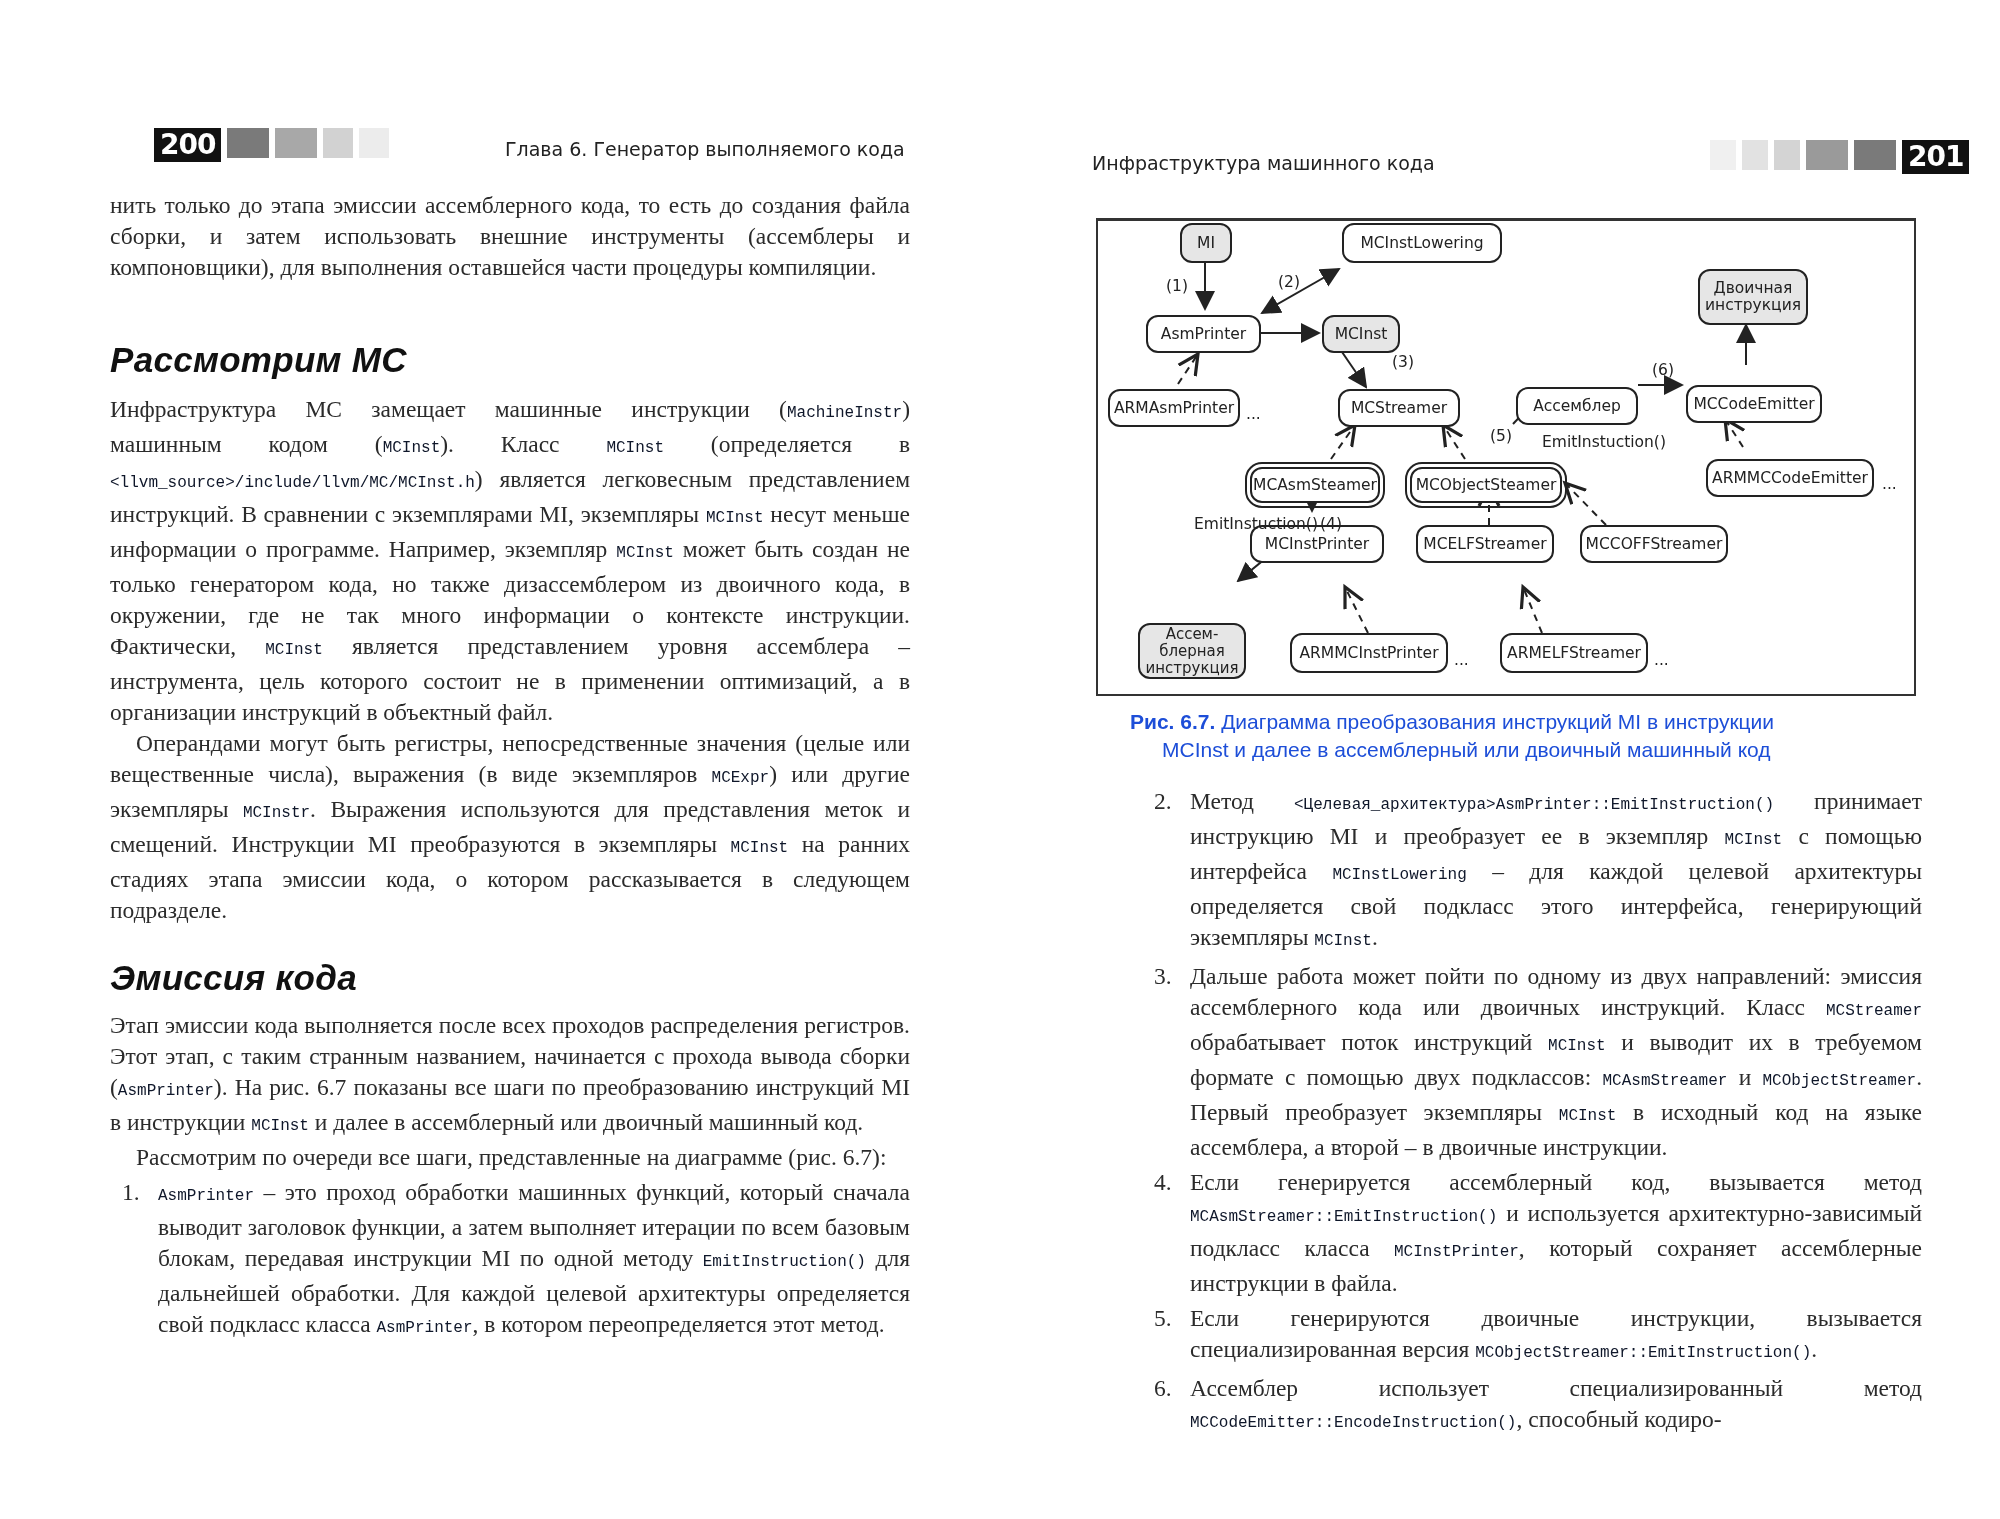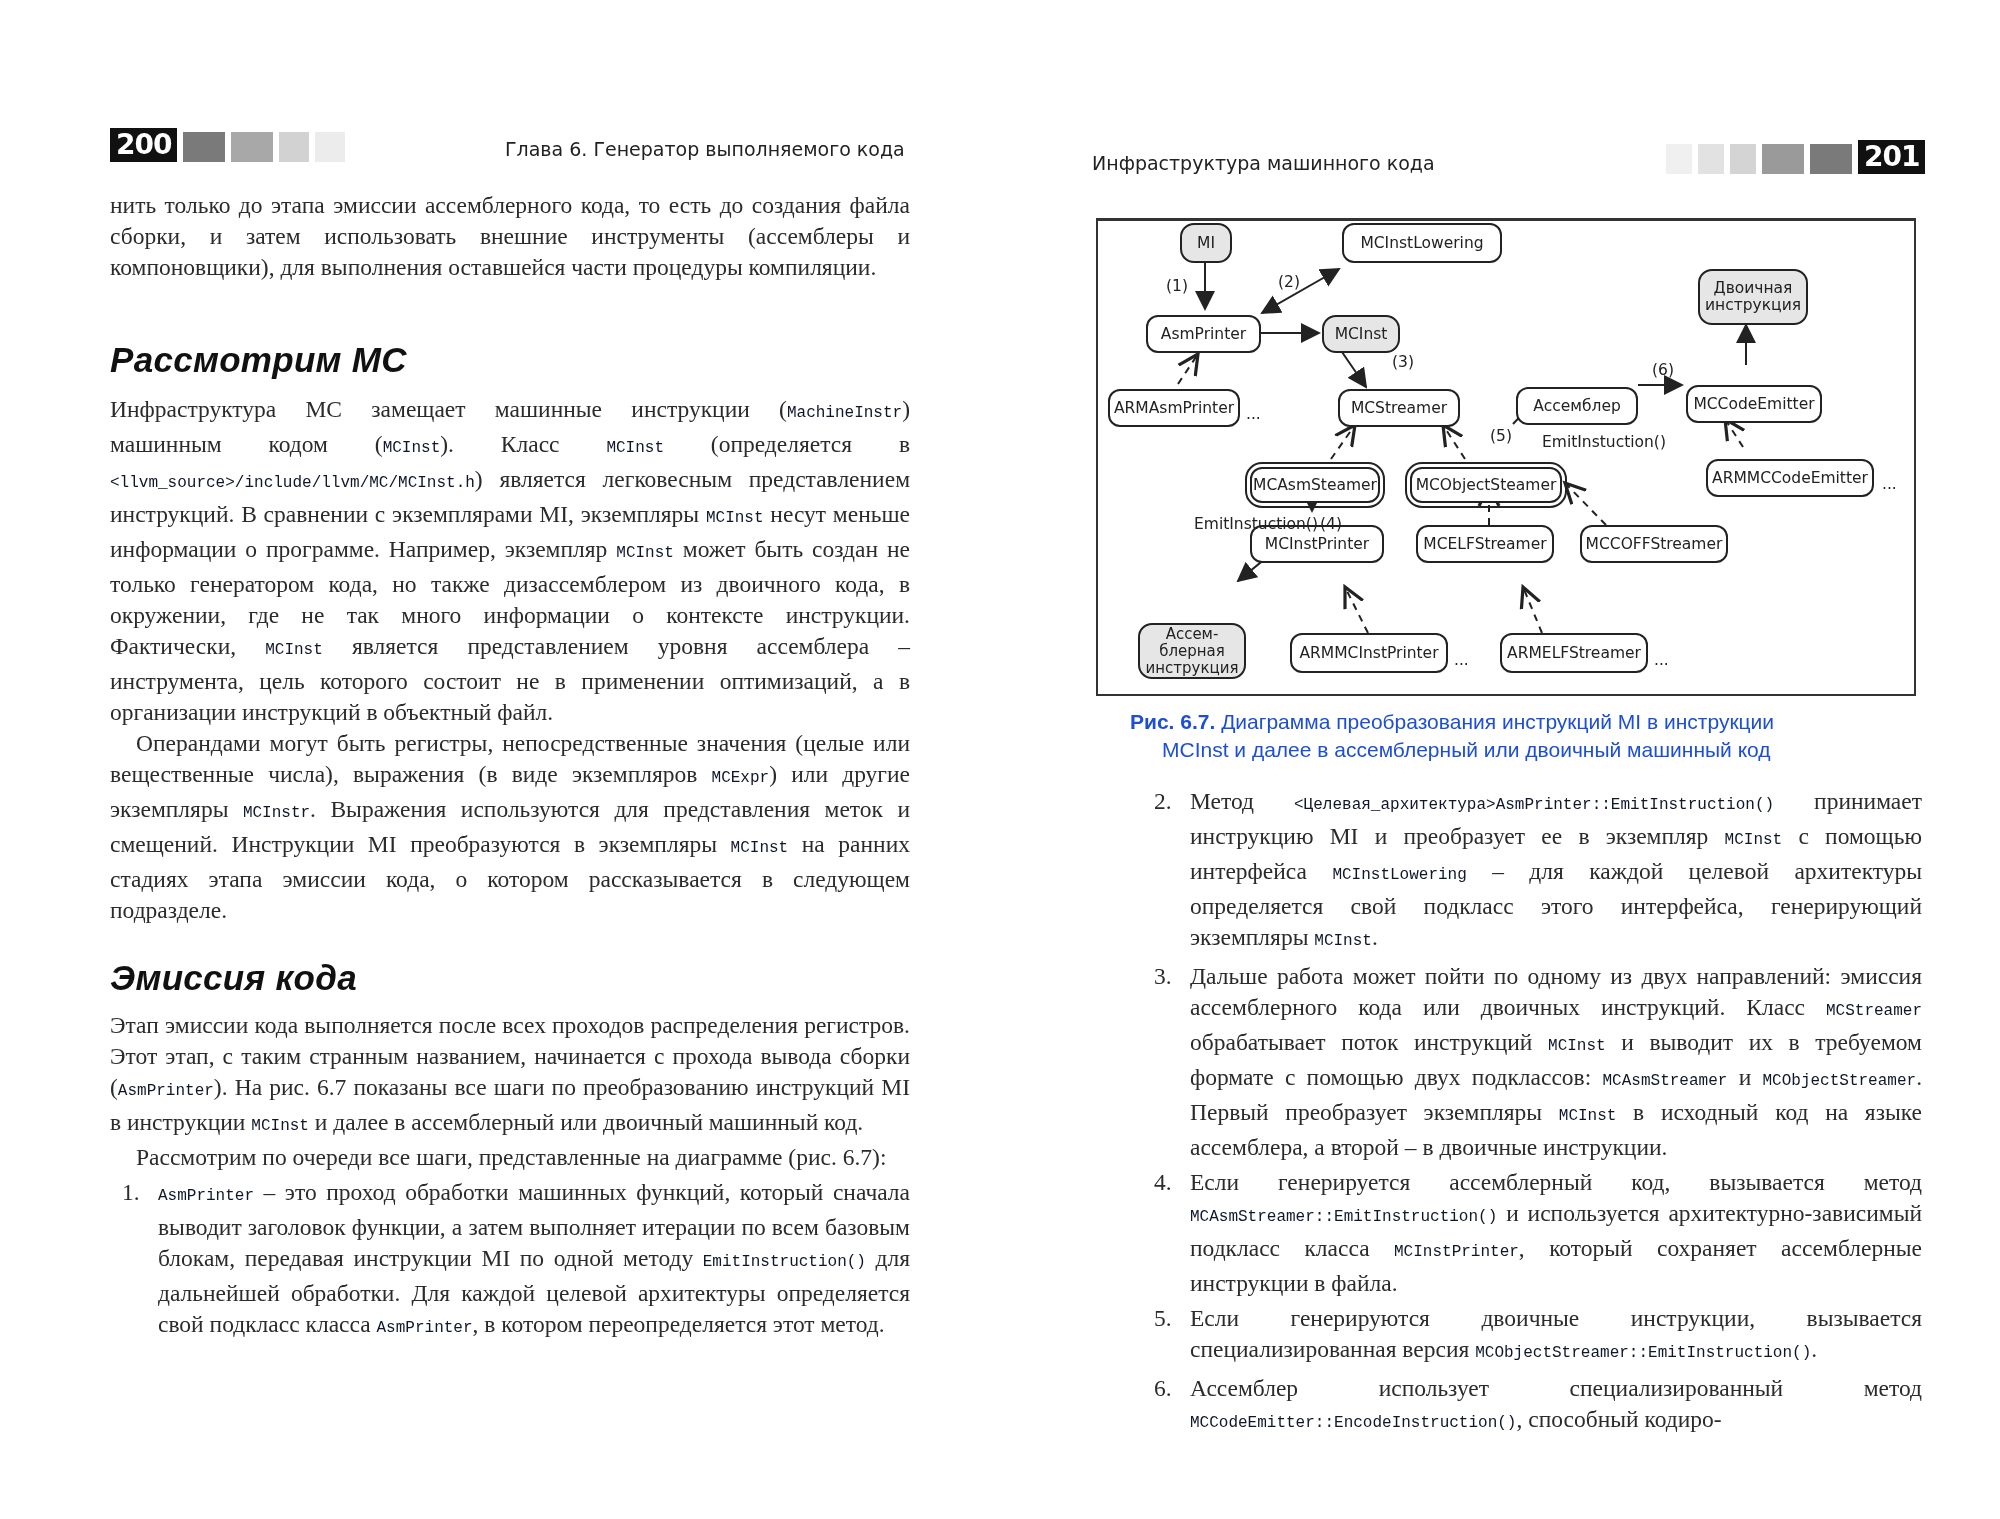--- a/index.html
+++ b/index.html
@@ -5,21 +5,21 @@
   html, body { margin: 0; padding: 0; }
   body {
     width: 2000px; height: 1519px; background: #ffffff; position: relative; overflow: hidden;
     font-family: "Liberation Serif", serif; color: #2a2a2a;
   }
   .page { position: absolute; top: 0; height: 1519px; }
   .page.left { left: 0; width: 1000px; }
   .page.right { left: 1000px; width: 1000px; }
 
   
-  .runhead { position: absolute; display: flex; align-items: flex-end; }
+  .runhead { position: absolute; display: flex; align-items: flex-start; margin-left: 44px; }
   .pgnum {
     background: #111; color: #fff; font-family: "DejaVu Sans", sans-serif; font-weight: bold;
     font-size: 28px; padding: 0 6px; height: 34px; line-height: 34px; letter-spacing: -1px;
   }
   .swatch { width: 42px; height: 30px; margin-left: 6px; }
   .runtitle { font-family: "DejaVu Sans", sans-serif; font-size: 19px; color: #222; position: absolute; white-space: nowrap; }
 
   .left .runhead { left: 110px; top: 128px; }
   .left .runtitle { left: 505px; top: 138px; }
   .right .runhead { left: 660px; top: 140px; }
@@ -42,21 +42,21 @@
 
   
   .figure { position: absolute; left: 96px; top: 218px; width: 820px; height: 478px; border: 2px solid #333; border-top-width: 3px; box-sizing: border-box; }
   .figure svg { position: absolute; left: 0; top: 0; }
   .node {
     position: absolute; border: 2px solid #222; border-radius: 12px; background: #fff;
     font-family: "DejaVu Sans", sans-serif; font-size: 15.5px; color: #222;
     display: flex; align-items: center; justify-content: center; text-align: center; line-height: 17px;
     box-sizing: border-box;
   }
-  .node.shaded { background: #e6e6e6; border-radius: 14px; }
+  .node.shaded { background: #e6e6e6; }
   .node.double { outline: 2px solid #222; outline-offset: 3px; }
   .lbl { position: absolute; font-family: "DejaVu Sans", sans-serif; font-size: 15.5px; color: #222; white-space: nowrap; }
 
   .caption {
     position: absolute; left: 130px; top: 708px; width: 760px; font-family: "Liberation Sans", sans-serif;
     font-size: 21px; line-height: 28px; color: #1d4ed8;
   }
   .caption .fig-label { font-weight: bold; }
   .caption .line2 { display: block; padding-left: 32px; }
 

